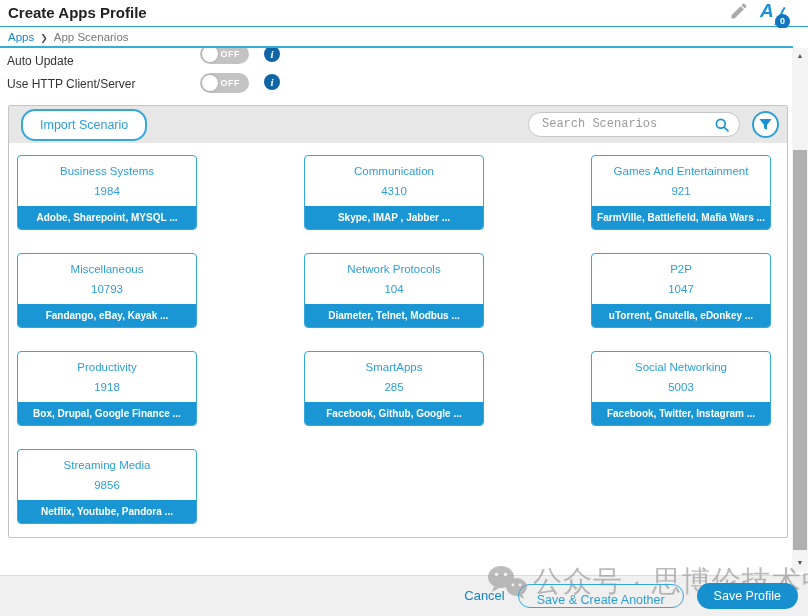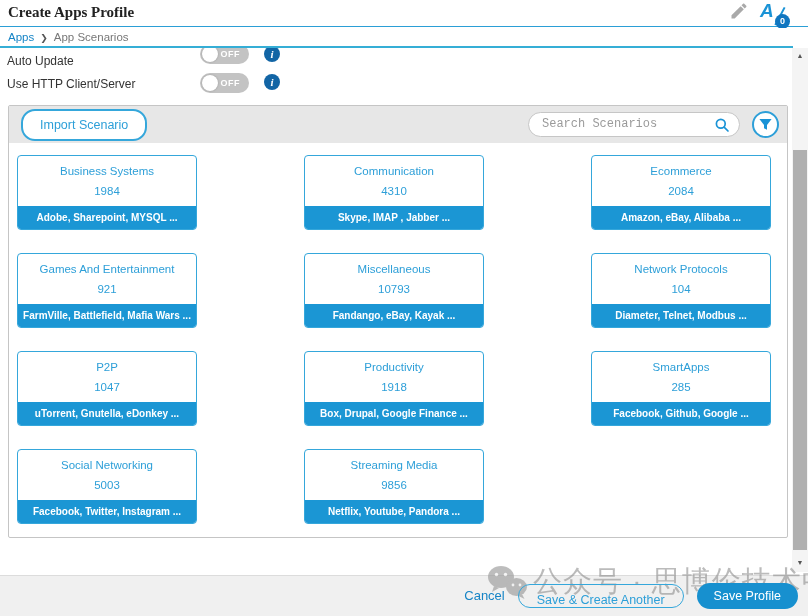--- a/index.html
+++ b/index.html
@@ -2,21 +2,21 @@
 <html><head>
 <meta charset="utf-8">
 <style>
   * { box-sizing: border-box; margin: 0; padding: 0; }
   html,body { width:808px; height:616px; }
   body { font-family: "Liberation Sans", "DejaVu Sans", sans-serif; background:#fff; overflow:hidden; }
   .page { position:relative; width:808px; height:616px; background:#fff; overflow:hidden; }
 
   
   .header { position:absolute; top:0; left:0; width:808px; height:27px; background:#fff; border-bottom:1px solid #2b9fd6; z-index:6; }
-  .page-title { position:absolute; top:4px; left:8px; font-size:15px; font-weight:700; color:#222;font-family:Liberation Serif, serif; }
+  .page-title { position:absolute; top:4px; left:8px; font-size:15px; font-weight:700; color:#222; }
   .header-icons { position:absolute; top:1px; right:20px; display:flex; gap:10px; align-items:flex-start; }
   .pencil-btn { width:22px; height:22px; border:none; background:transparent; cursor:pointer; padding:0; }
   .a-badge-wrap { position:relative; width:28px; height:26px; cursor:pointer; }
   .a-glyph { position:absolute; top:0; left:0; font-size:19px; font-weight:700; color:#1a93d6; font-style:italic; line-height:20px; }
   .a-slash { position:absolute; top:1px; left:2px; width:20px; height:20px; border-right:2px solid #1a93d6; transform:rotate(28deg); }
   .badge { position:absolute; right:-2px; bottom:-2px; width:15px; height:15px; border-radius:50%; background:#1076c0; color:#fff; font-size:9px; font-weight:700; text-align:center; line-height:15px; }
 
   
   .breadcrumb { position:absolute; top:28px; left:0; width:793px; height:20px; background:#fff; border-bottom:2px solid #35aed6; z-index:6; display:flex; align-items:center; gap:6px; padding-left:8px; font-size:11.5px; }
   .crumb-link { color:#1584c6; cursor:pointer; }
@@ -140,27 +140,20 @@
   </div>
 
   <div class="card">
     <div class="card-body">
       <div class="card-name">Communication</div>
       <div class="card-count">4310</div>
     </div>
     <div class="card-examples">Skype, IMAP , Jabber ...</div>
   </div>
 
-  <div class="card">
-    <div class="card-body">
-      <div class="card-name">Ecommerce</div>
-      <div class="card-count">2084</div>
-    </div>
-    <div class="card-examples">Amazon, eBay, Alibaba ...</div>
-  </div>
 
   <div class="card">
     <div class="card-body">
       <div class="card-name">Games And Entertainment</div>
       <div class="card-count">921</div>
     </div>
     <div class="card-examples">FarmVille, Battlefield, Mafia Wars ...</div>
   </div>
 
   <div class="card">

